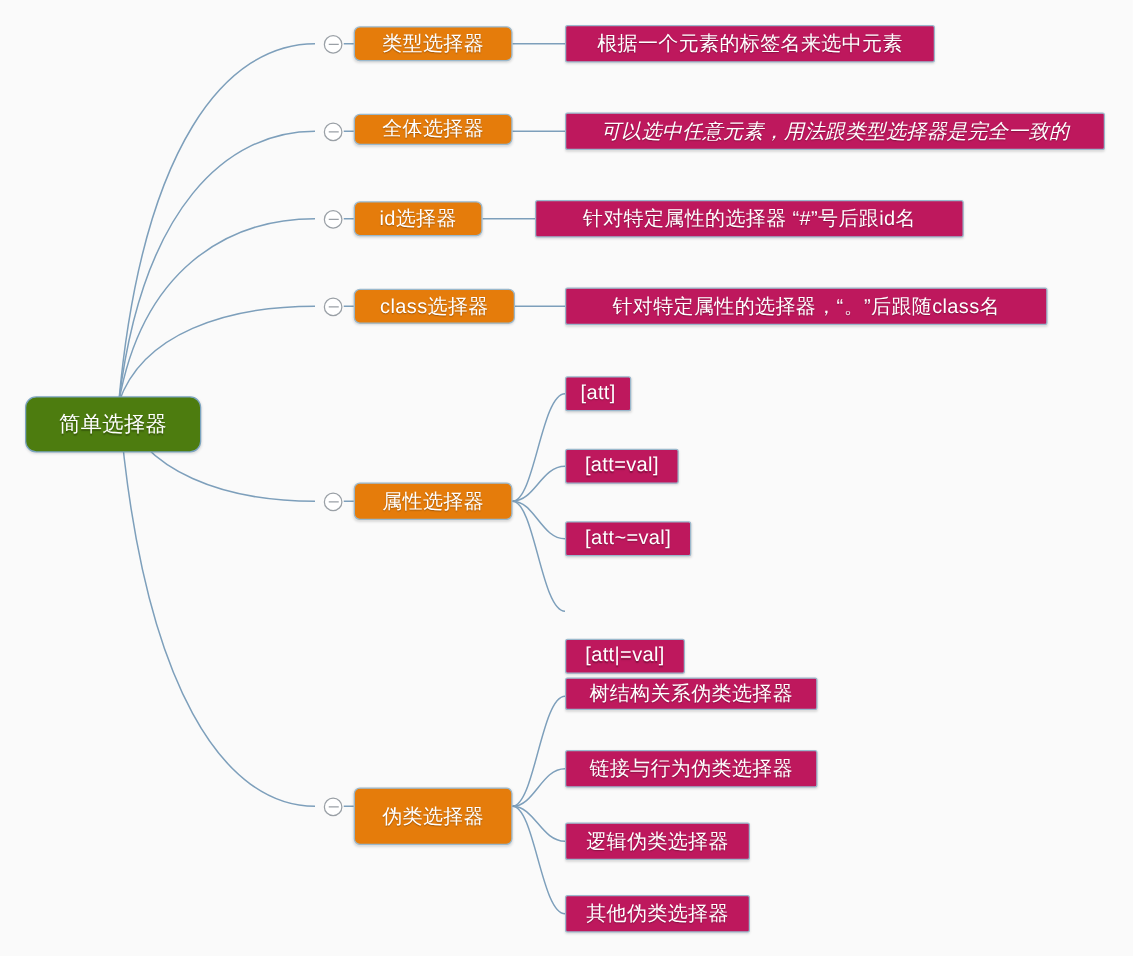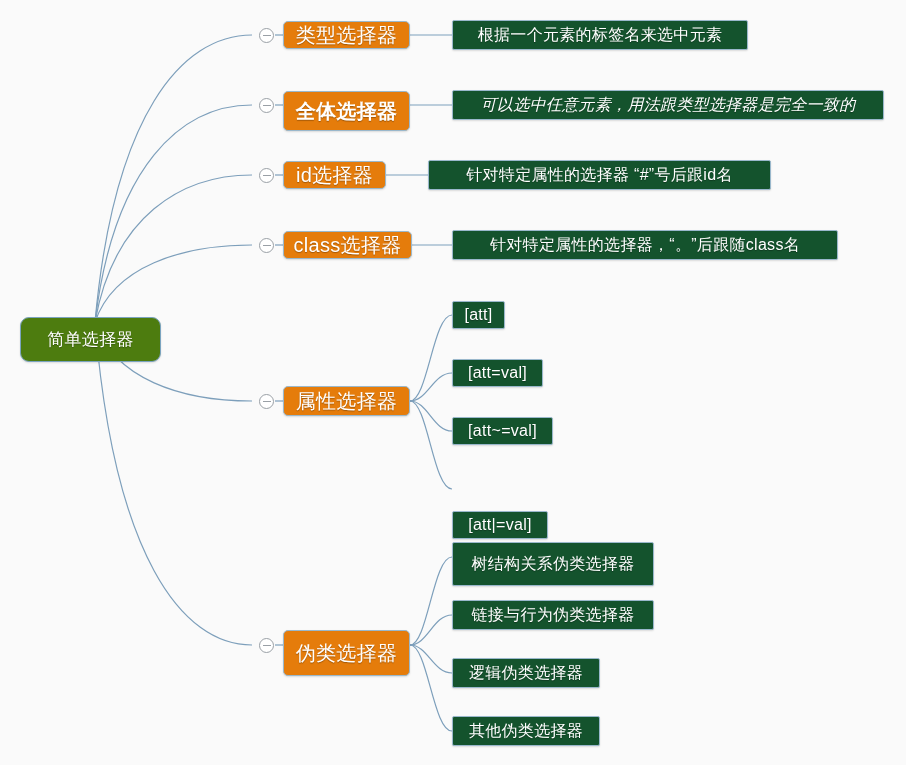--- a/index.html
+++ b/index.html
@@ -39,25 +39,25 @@
     background: #4d7c0f;
     border: 1px solid #7ba4c0;
     border-radius: 9px;
     font-size: 17px;
     box-shadow: 0 1px 2px rgba(0,0,0,0.12);
   }
   .node-branch {
     background: #e57c0b;
     border: 1px solid #9ab8cc;
     border-radius: 5px;
-    font-size: 20px;
+    font-size: 16px;
     box-shadow: 0 1px 2px rgba(0,0,0,0.13);
   }
   .node-leaf {
-    background: #14532d;
+    background: #be185d;
     border: 1px solid #9ab8cc;
     border-radius: 2px;
     font-size: 16px;
     box-shadow: 0 1px 2px rgba(0,0,0,0.13);
   }
   .collapse-toggle {
     position: absolute;
     width: 15px;
     height: 15px;
     border-radius: 50%;
@@ -109,21 +109,21 @@
       <div class="node node-leaf" style="left: 452px; top: 20px; width: 296px; height: 30px;">
         <span>根据一个元素的标签名来选中元素</span>
       </div>
       <div class="node node-branch" style="left: 283px; top: 21px; width: 127px; height: 28px;">
         <span>类型选择器</span>
       </div>
       <div class="collapse-toggle" style="left: 259px; top: 27.5px;"></div>
       <div class="node node-leaf" style="left: 452px; top: 90px; width: 432px; height: 30px; font-style: italic;">
         <span>可以选中任意元素，用法跟类型选择器是完全一致的</span>
       </div>
-      <div class="node node-branch" style="left: 283px; top: 91px; width: 127px; height: 40px; font-weight: bold;">
+      <div class="node node-branch" style="left: 283px; top: 91px; width: 127px; height: 25px;">
         <span>全体选择器</span>
       </div>
       <div class="collapse-toggle" style="left: 259px; top: 97.5px;"></div>
       <div class="node node-leaf" style="left: 428px; top: 160px; width: 343px; height: 30px;">
         <span>针对特定属性的选择器 “#”号后跟id名</span>
       </div>
       <div class="node node-branch" style="left: 283px; top: 161px; width: 103px; height: 28px;">
         <span>id选择器</span>
       </div>
       <div class="collapse-toggle" style="left: 259px; top: 167.5px;"></div>
@@ -143,21 +143,21 @@
       <div class="node node-leaf" style="left: 452px; top: 417px; width: 101px; height: 28px;">
         <span>[att~=val]</span>
       </div>
       <div class="node node-leaf" style="left: 452px; top: 475px; width: 96px; height: 28px; margin-top: 36px;">
         <span>[att|=val]</span>
       </div>
       <div class="node node-branch" style="left: 283px; top: 386px; width: 127px; height: 30px;">
         <span>属性选择器</span>
       </div>
       <div class="collapse-toggle" style="left: 259px; top: 393.5px;"></div>
-      <div class="node node-leaf" style="left: 452px; top: 542px; width: 202px; height: 44px;">
+      <div class="node node-leaf" style="left: 452px; top: 542px; width: 202px; height: 26px;">
         <span>树结构关系伪类选择器</span>
       </div>
       <div class="node node-leaf" style="left: 452px; top: 600px; width: 202px; height: 30px;">
         <span>链接与行为伪类选择器</span>
       </div>
       <div class="node node-leaf" style="left: 452px; top: 658px; width: 148px; height: 30px;">
         <span>逻辑伪类选择器</span>
       </div>
       <div class="node node-leaf" style="left: 452px; top: 716px; width: 148px; height: 30px;">
         <span>其他伪类选择器</span>

